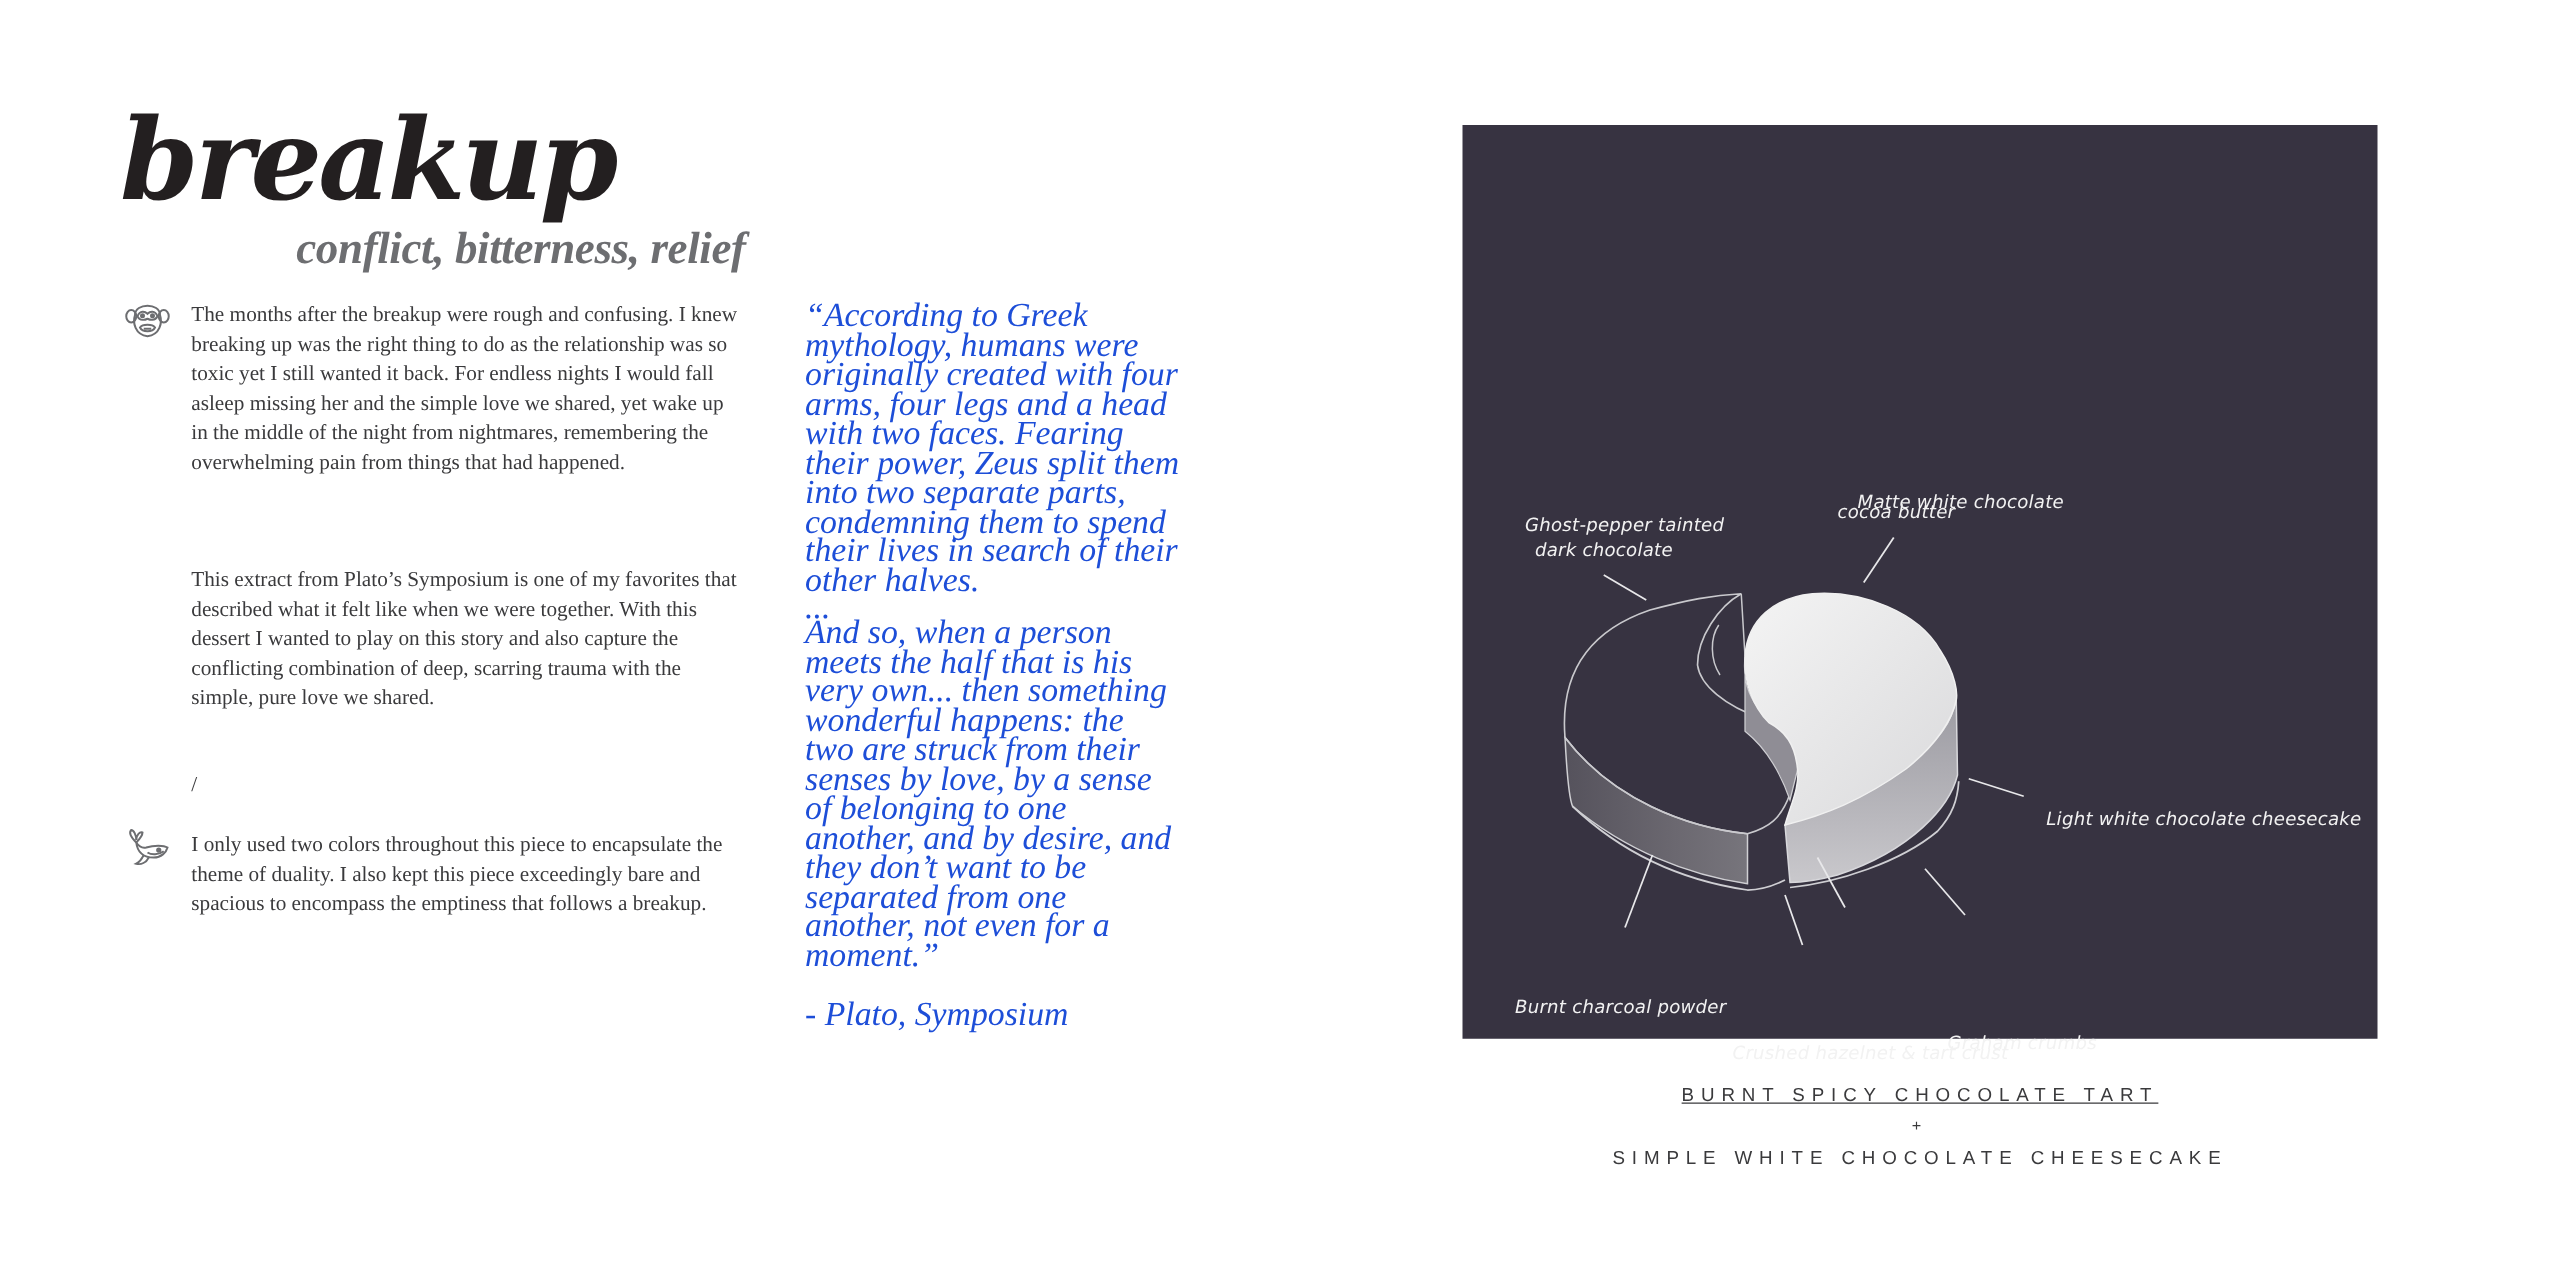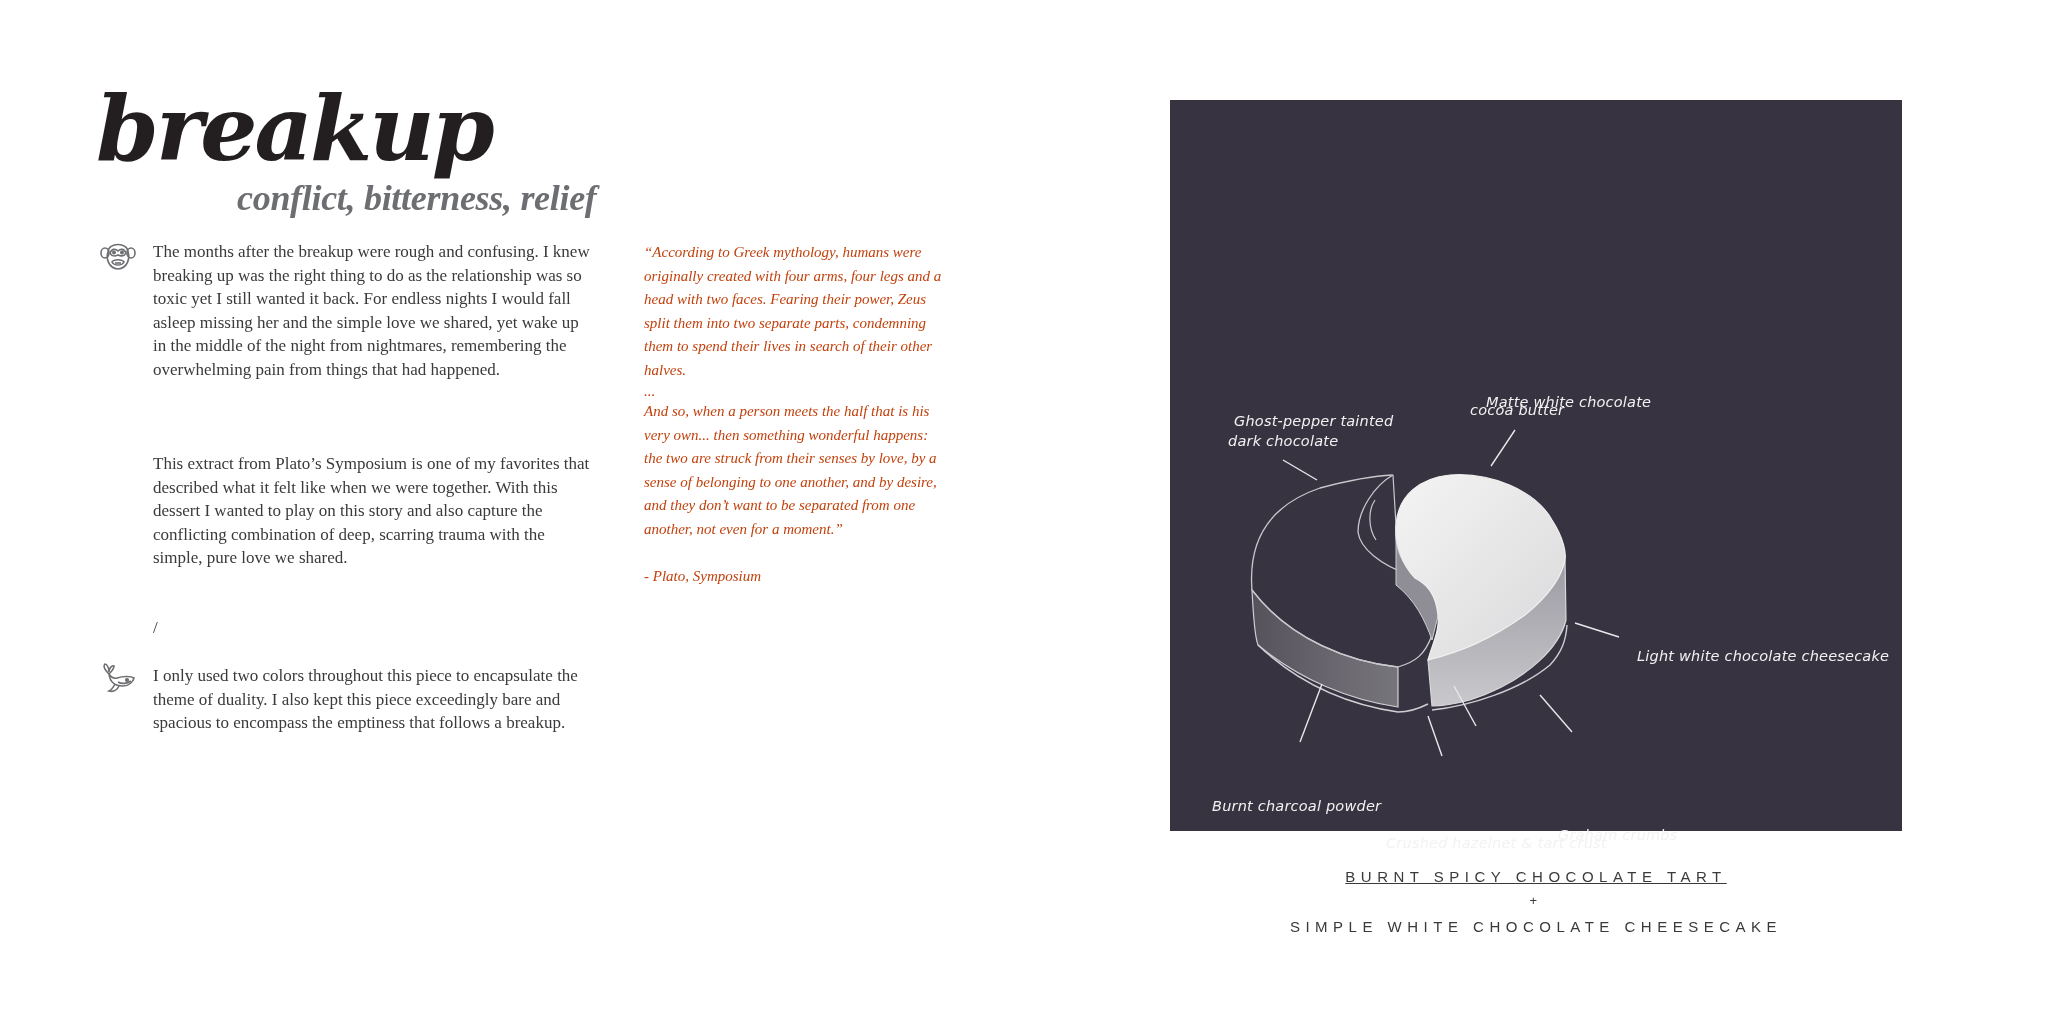--- a/index.html
+++ b/index.html
@@ -21,21 +21,21 @@
   .body-col {
     left: 153px; width: 440px;
     font-family: "Liberation Serif", serif;
     font-size: 17px; line-height: 23.5px; color: #3a3a3c;
   }
   .body-col p { margin: 0; }
   .icon { width: 36px; height: 36px; }
   .quote-col {
     left: 644px; top: 241px; width: 300px;
     font-family: "Liberation Serif", serif;
-    font-style: italic; font-size: 15px; line-height: 23.5px; color: #c2410c;
+    font-style: italic; font-size: 27px; line-height: 23.5px; color: #1d4ed8;
   }
   .quote-col p { margin: 0; }
   .panel {
     left: 1170px; top: 100px; width: 732px; height: 731px;
     background: #373341;
   }
   .lbl {
     position: absolute;
     font-family: "DejaVu Sans", sans-serif;
     font-style: oblique; font-size: 14.5px; line-height: 20px; color: #f2f2f2;
@@ -137,21 +137,21 @@
       <line x1="113" y1="360" x2="147" y2="380"></line>
       <line x1="345" y1="330" x2="321" y2="366"></line>
       <line x1="405" y1="523" x2="449" y2="537"></line>
       <line x1="370" y1="595" x2="402" y2="632"></line>
       <line x1="284" y1="586" x2="306" y2="626"></line>
       <line x1="152" y1="584" x2="130" y2="642"></line>
       <line x1="258" y1="616" x2="272" y2="656"></line>
     </g>
   </svg>
 
-  <div class="lbl" style="left:64px; top:311px;">Ghost-pepper tainted</div>
+  <div class="lbl" style="left:50px; top:311px;">Ghost-pepper tainted</div>
   <div class="lbl" style="left:58px; top:331px;">dark chocolate</div>
   <div class="lbl" style="left:316px; top:292px;">Matte white chocolate</div>
   <div class="lbl" style="left:300px; top:300px;">cocoa butter</div>
   <div class="lbl" style="left:467px; top:546px;">Light white chocolate cheesecake</div>
   <div class="lbl" style="left:388px; top:689px;margin-top:36px;">Graham crumbs</div>
   <div class="lbl" style="left:42px; top:696px;">Burnt charcoal powder</div>
   <div class="lbl" style="left:216px; top:733px;">Crushed hazelnet &amp; tart crust</div>
 </div>
 
 <div class="abs caption" style="top:868px;text-decoration:underline;">BURNT SPICY CHOCOLATE TART</div>

